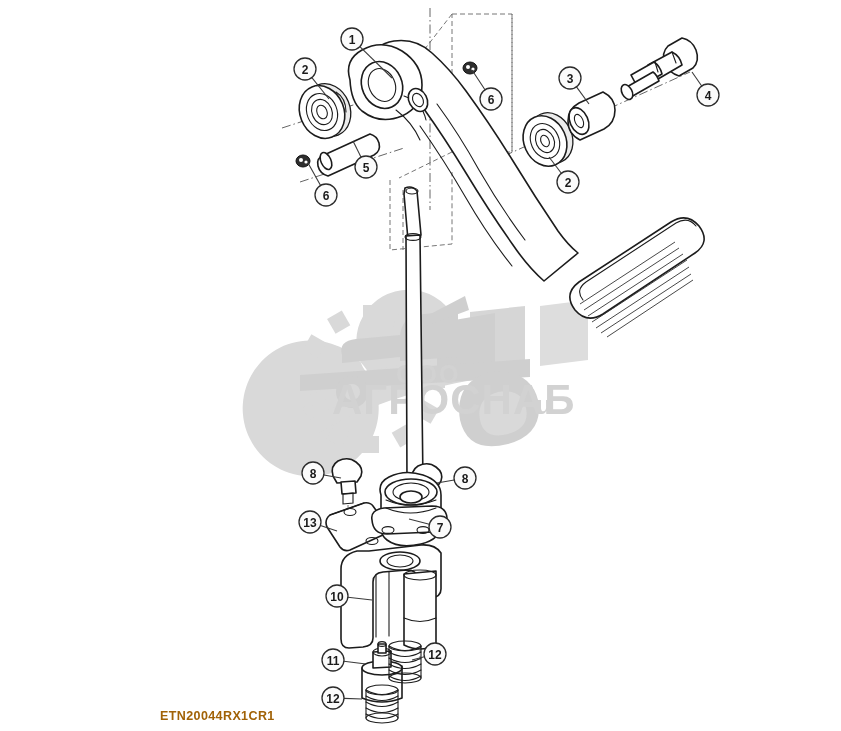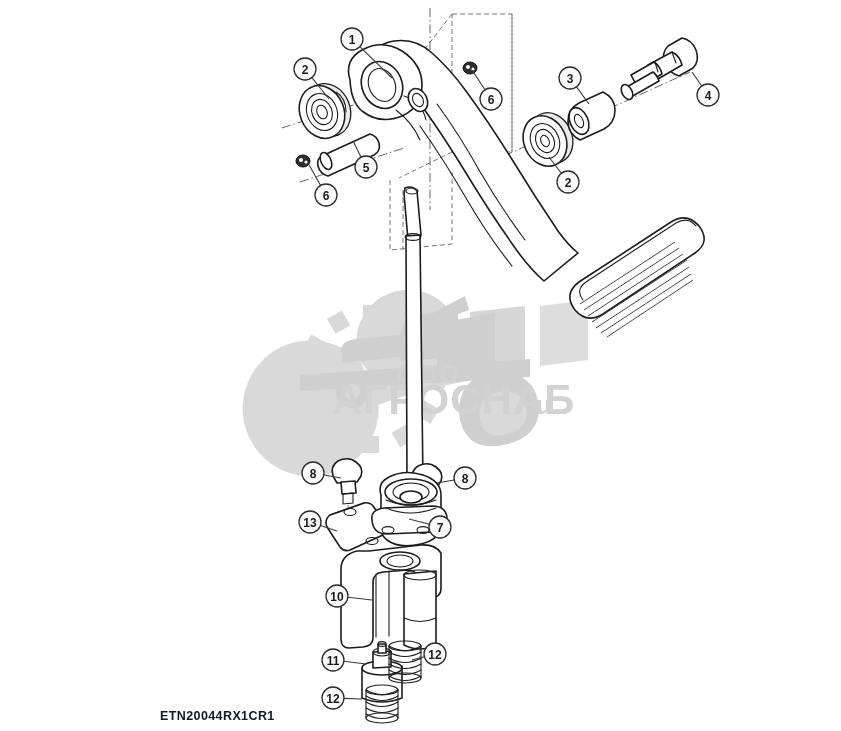--- a/index.html
+++ b/index.html
@@ -4,21 +4,21 @@
 <style>
   html,body{margin:0;padding:0;background:#ffffff;}
   body{width:841px;height:731px;position:relative;overflow:hidden;
        font-family:"Liberation Sans",sans-serif;color:#111;}
   #diagram-root{position:absolute;inset:0;width:841px;height:731px;}
   svg.layer{position:absolute;left:0;top:0;width:841px;height:731px;}
   #watermark-layer{z-index:1;}
   #parts-layer{z-index:2;}
   #callout-layer{z-index:3;}
   .partnum{position:absolute;left:160px;top:709px;font-size:12.5px;font-weight:bold;
-           letter-spacing:.4px;color:#0f172a;z-index:4;white-space:nowrap;}
+           letter-spacing:.4px;color:#a16207;z-index:4;white-space:nowrap;}
   text{font-family:"Liberation Sans",sans-serif;}
   .cnum{font-size:12px;font-weight:bold;fill:#1a1a1a;text-anchor:middle;dominant-baseline:central;}
   .ccirc{fill:#fbfbfb;stroke:#2b2b2b;stroke-width:1.3;}
   .lead{stroke:#3a3a3a;stroke-width:1.1;fill:none;}
   .outline{fill:#ffffff;stroke:#1c1c1c;stroke-width:1.6;stroke-linejoin:round;stroke-linecap:round;}
   .outline-thin{fill:none;stroke:#1c1c1c;stroke-width:1.1;stroke-linecap:round;}
   .hatch{fill:none;stroke:#333;stroke-width:0.9;}
   .dashdot{fill:none;stroke:#666;stroke-width:1;stroke-dasharray:9 3 1.5 3;}
   .dashed{fill:none;stroke:#777;stroke-width:1;stroke-dasharray:5 3;}
   .dark{fill:#2e2e2e;stroke:#111;stroke-width:1;}

